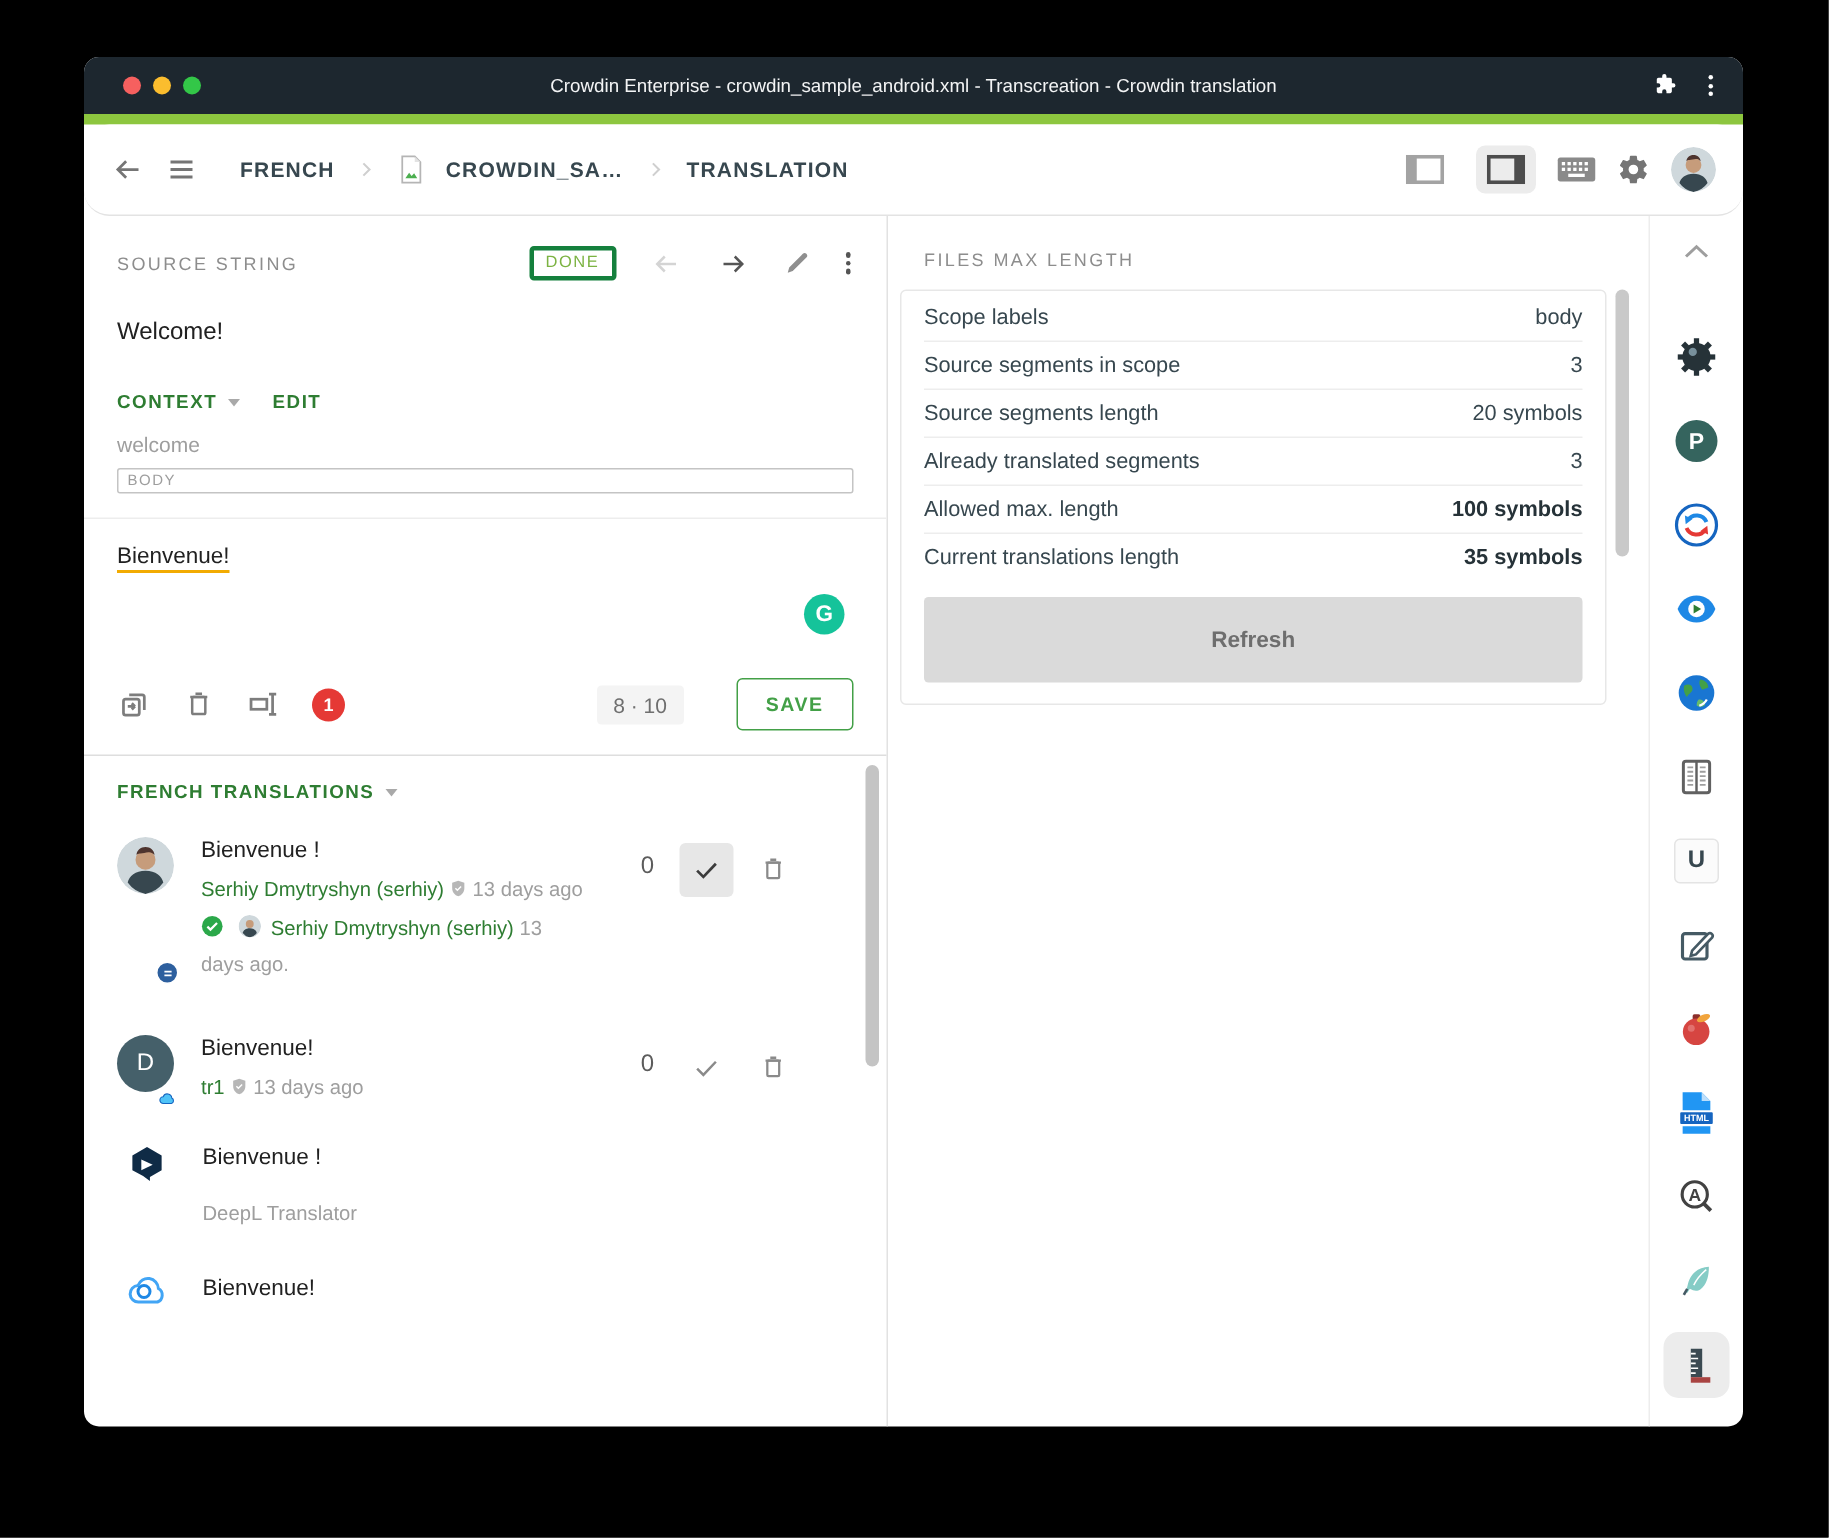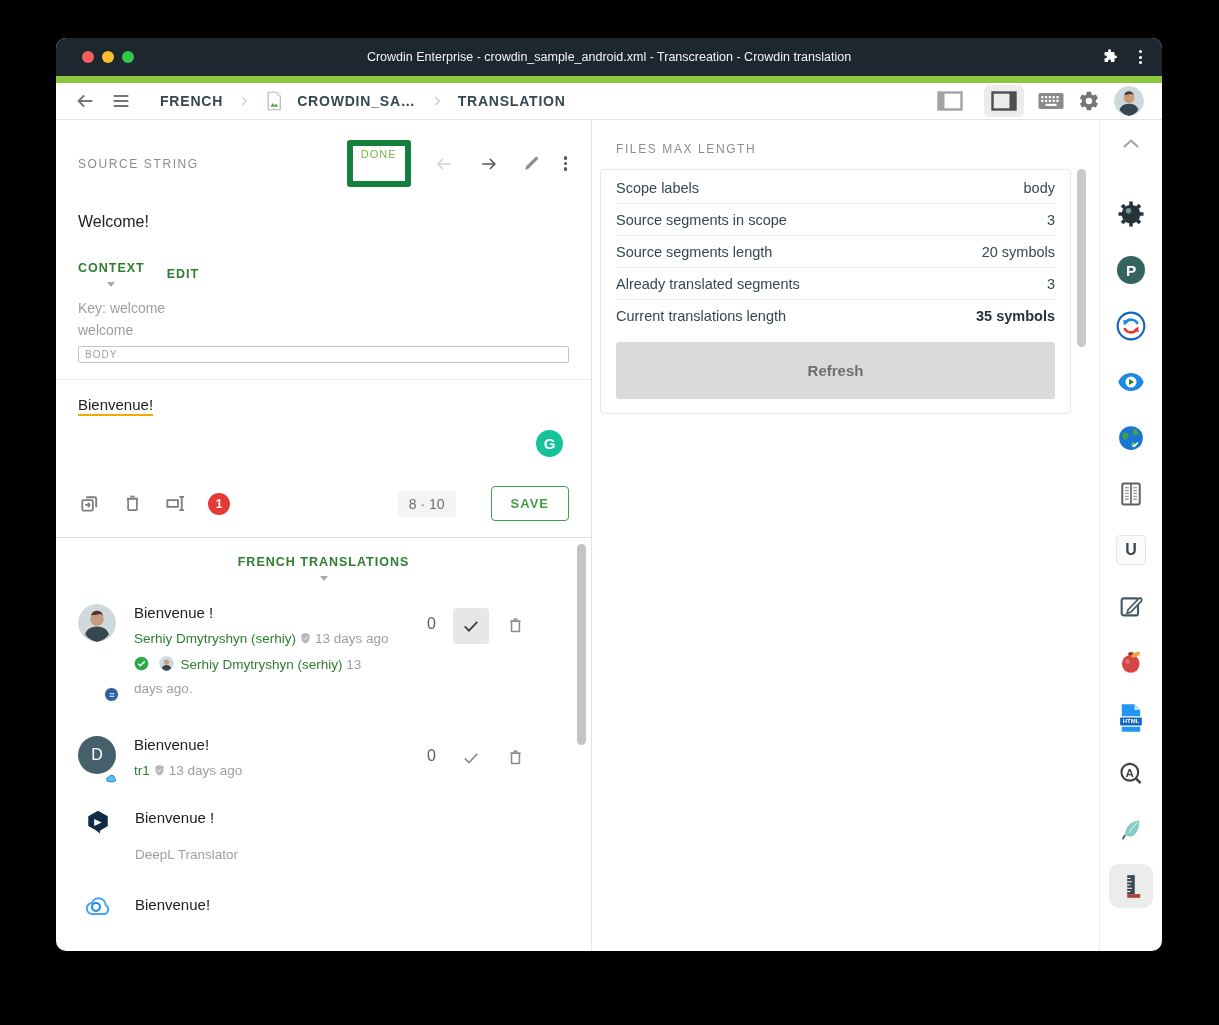--- a/index.html
+++ b/index.html
@@ -15,44 +15,44 @@
   .dot { width:12px; height:12px; border-radius:50%; }
   .dot.r{background:#f6605f;} .dot.y{background:#fbbd2e;} .dot.g{background:#33c748;}
   .win-title { width:100%; text-align:center; color:#f3f4f5; font-size:12.5px; }
   .tb-right { position:absolute; right:18px; display:flex; align-items:center; gap:18px; }
   .kebab { display:flex; flex-direction:column; gap:2.5px; padding:2px; }
   .kebab i { width:3px; height:3px; border-radius:50%; background:#fff; }
 
   .green-strip { height:7px; background:#8dc63f; flex:none; }
 
   
-  .appbar { height:37px; background:#fff; border-bottom:1px solid #e3e3e3; display:flex; align-items:center; padding:0 18px; gap:14px; flex:none; }
+  .appbar { height:61px; background:#fff; border-bottom:1px solid #e3e3e3; display:flex; align-items:center; padding:0 18px; gap:14px; flex:none;border-radius:17px; }
   .icon-btn { display:grid; place-items:center; cursor:pointer; }
   .crumb { font-size:14px; font-weight:700; color:#37474f; letter-spacing:.8px; }
   .crumb-sep { display:grid; place-items:center; }
   .appbar-right { margin-left:auto; display:flex; align-items:center; gap:14px; }
   .layout-btn { width:40px; height:32px; display:grid; place-items:center; border-radius:6px; }
   .layout-btn.active { background:#ececec; }
   .avatar { border-radius:50%; overflow:hidden; display:block; }
   .avatar.sz30{ width:30px; height:30px; }
   .avatar.sz38{ width:38px; height:38px; }
   .avatar.sz15{ width:15px; height:15px; }
 
   
   .main { flex:1; display:flex; min-height:0; }
 
   
   .editor-panel { width:536px; flex:none; border-right:1px solid #e2e2e2; display:flex; flex-direction:column; }
   .src-head { display:flex; align-items:center; padding:20px 22px 0; }
   .panel-label { color:#8d8d8d; font-size:12px; letter-spacing:1.6px; }
   .src-actions { margin-left:auto; display:flex; align-items:center; gap:21px; }
-  .done-badge { border:6px solid #15803d; color:#7cb342; font-size:11px; letter-spacing:1px; padding:2px 8px 21px; border-radius:3px; }
+  .done-badge { border:3px solid #15803d; color:#7cb342; font-size:11px; letter-spacing:1px; padding:2px 8px 3px; border-radius:3px; }
   .src-text { padding:26px 22px 0; font-size:16px; color:#212121; }
   .ctx-row { padding:30px 22px 0; display:flex; align-items:center; gap:22px; }
-  .green-link { color:#2e7d32; font-size:12.5px; font-weight:700; letter-spacing:1px; display:flex; align-items:center; gap:7px; cursor:pointer;flex-direction:column; }
+  .green-link { color:#2e7d32; font-size:12.5px; font-weight:700; letter-spacing:1px; display:flex; align-items:center; gap:7px; cursor:pointer; }
   .caret { width:0; height:0; border-left:4.5px solid transparent; border-right:4.5px solid transparent; border-top:5.5px solid #a9a9a9; }
   .ctx-lines { padding:10px 22px 0; color:#9e9e9e; font-size:14px; line-height:22px; }
   .body-badge { display:inline-block; margin:5px 22px 0; border:1px solid #c4c4c4; color:#9e9e9e; font-size:10px; letter-spacing:1px; padding:2px 6px; border-radius:2px; }
   .thin-divider { height:1px; background:#ededed; margin-top:16px; }
 
   .input-area { position:relative; padding:16px 22px 0; height:100px; flex:none; }
   .translation-text { display:inline; font-size:15px; color:#212121; border-bottom:2px solid #f2ab02; padding-bottom:1px; }
   .grammarly { position:absolute; right:28px; top:50px; width:27px; height:27px; border-radius:50%; background:#15c39a; color:#fff; display:grid; place-items:center; font-size:15px; font-weight:700; cursor:pointer; }
 
   .editor-toolbar { display:flex; align-items:center; padding:6px 22px 16px; gap:21px; flex:none; }
@@ -248,21 +248,20 @@
 
       <div class="ctx-row">
         <span class="green-link">
           <span>CONTEXT</span>
           <span class="caret"></span>
         </span>
         <span class="green-link">EDIT</span>
       </div>
 
       <div class="ctx-lines">
-        <div>Key: welcome</div>
         <div>welcome</div>
       </div>
       <span class="body-badge">BODY</span>
 
       <div class="thin-divider"></div>
 
       <div class="input-area">
         <span class="translation-text">Bienvenue!</span>
         <span class="grammarly">G</span>
       </div>
@@ -435,20 +434,24 @@
         </div>
         <div class="row">
           <span>Source segments length</span>
           <span class="val">20 symbols</span>
         </div>
         <div class="row">
           <span>Already translated segments</span>
           <span class="val">3</span>
         </div>
         <div class="row">
+          <span>Allowed max. length</span>
+          <span class="val bold">100 symbols</span>
+        </div>
+        <div class="row">
           <span>Current translations length</span>
           <span class="val bold">35 symbols</span>
         </div>
         <button class="refresh-btn">Refresh</button>
       </div>
       <span class="scroll-thumb-right"></span>
     </div>
 
     <div class="sidebar">
       <span class="sb-item" style="margin-top:0;height:22px;">

